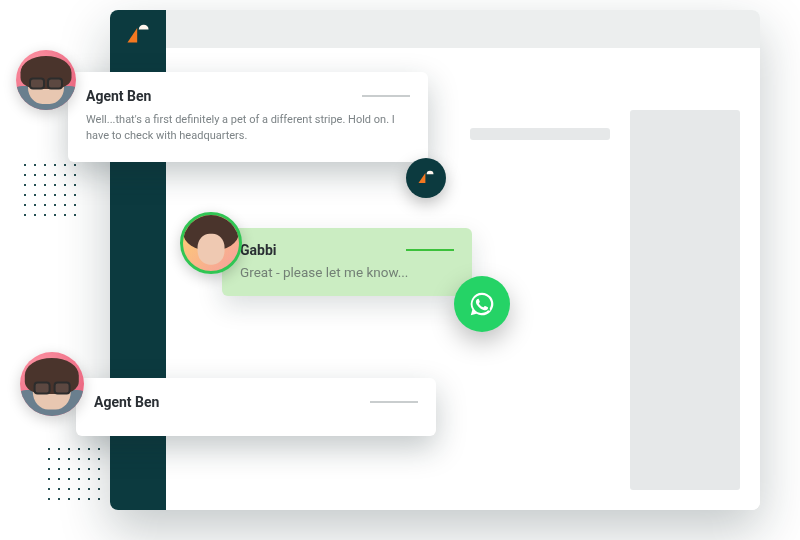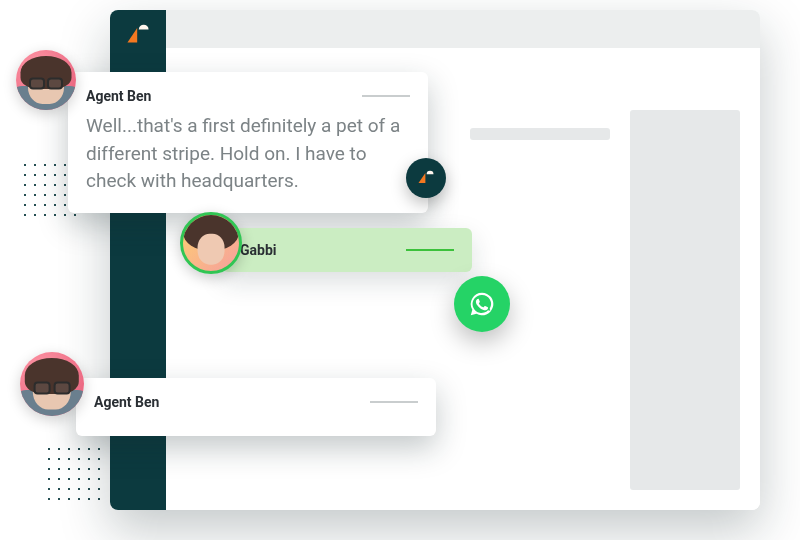--- a/index.html
+++ b/index.html
@@ -66,21 +66,21 @@
     display: flex;
     align-items: center;
     justify-content: space-between;
   }
   .card .name .tick {
     width: 48px; height: 0;
     border-top: 2px solid #c9cdce;
     margin-left: 20px;
   }
   .card .body {
-    font-size: 19px;
+    font-size: 11px;
     line-height: 1.45;
     color: #7c8386;
   }
 
   .avatar {
     position: absolute;
     border-radius: 50%;
     overflow: hidden;
     box-shadow: 0 4px 14px rgba(0,0,0,0.18);
   }
@@ -114,21 +114,21 @@
     height:45%;
     background:#6a7f8e;
     border-radius:10% 10% 0 0;
   }
 
   
   .bubble-customer {
     position: absolute;
     background: #cbedc2;
     border-radius: 6px;
-    padding: 14px 18px 8px 18px;
+    padding: 14px 18px 16px 18px;
     box-shadow: 0 10px 26px rgba(20,40,45,0.15);
   }
   .bubble-customer .name {
     font-weight: 700;
     font-size: 14px;
     color: #2a2f34;
     margin-bottom: 6px;
     display:flex; justify-content: space-between; align-items:center;
   }
   .bubble-customer .name .tick {
@@ -237,20 +237,21 @@
       <path d="M15 8 L15 24 L4 24 Z" fill="#f47820"></path>
       <path d="M17 10 a5.5 5.5 0 0 1 11 0 L17 10 Z" fill="#fff6ee"></path>
     </svg>
   </div>
 
   <div class="bubble-customer" style="left:222px; top:228px; width:250px;">
     <div class="name">
       <span>Gabbi</span>
       <span class="tick"></span>
     </div>
+    <div class="body">Great - please let me know...</div>
   </div>
   <div class="avatar-gabbi" style="left:180px; top:212px; width:62px; height:62px;">
     <div class="hair"></div>
     <div class="face"></div>
   </div>
   <div class="wa-badge" style="left:454px; top:276px;">
     <svg viewBox="0 0 32 32">
       <path fill="#fff" d="M16 4a12 12 0 0 0-10.3 18.1L4 28l6.1-1.6A12 12 0 1 0 16 4zm0 2.4a9.6 9.6 0 0 1 8.2 14.6l.6 2.3-2.4-.6A9.6 9.6 0 1 1 16 6.4zm-4.4 4.3c-.3 0-.7.1-1 .5-.4.4-1.1 1.1-1.1 2.6s1.1 3 1.3 3.2c.2.2 2.2 3.5 5.5 4.8 2.7 1 3.3.8 3.8.8.6-.1 1.9-.8 2.1-1.5.3-.8.3-1.4.2-1.5-.1-.2-.3-.2-.7-.4l-2.3-1.1c-.3-.1-.5-.2-.8.2l-.9 1.1c-.2.2-.3.2-.6.1-.3-.2-1.4-.5-2.6-1.6-1-1-1.6-2.1-1.8-2.4-.2-.3 0-.5.1-.6l.5-.6c.2-.2.2-.3.3-.5.1-.2.1-.4 0-.6l-1-2.4c-.2-.5-.5-.5-.7-.5z"></path>
     </svg>
   </div>

